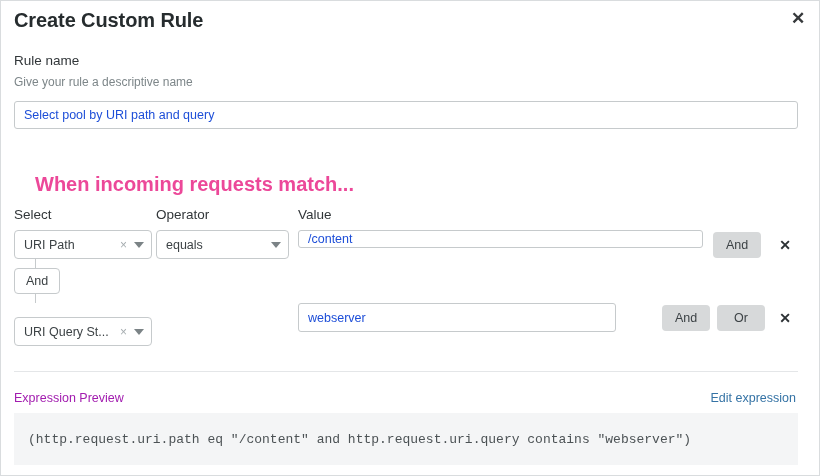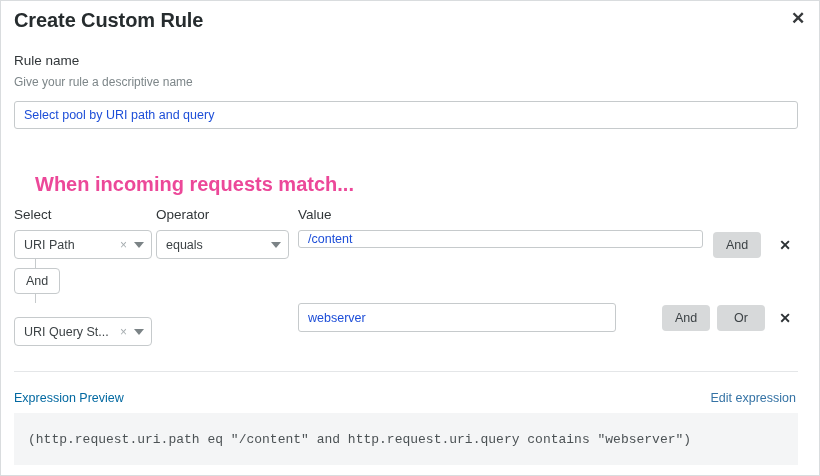--- a/index.html
+++ b/index.html
@@ -217,21 +217,21 @@
     top: 370px;
     width: 784px;
     height: 1px;
     background: #e4e6e8;
   }
   #expression-preview-label {
     position: absolute;
     left: 13px;
     top: 390px;
     font-size: 12.5px;
-    color: #0369a1;
+    color: #a21caf;
   }
   #edit-expression-link {
     position: absolute;
     right: 23px;
     top: 390px;
     font-size: 12.5px;
     color: #3573a5;
     text-decoration: none;
     cursor: pointer;
   }

